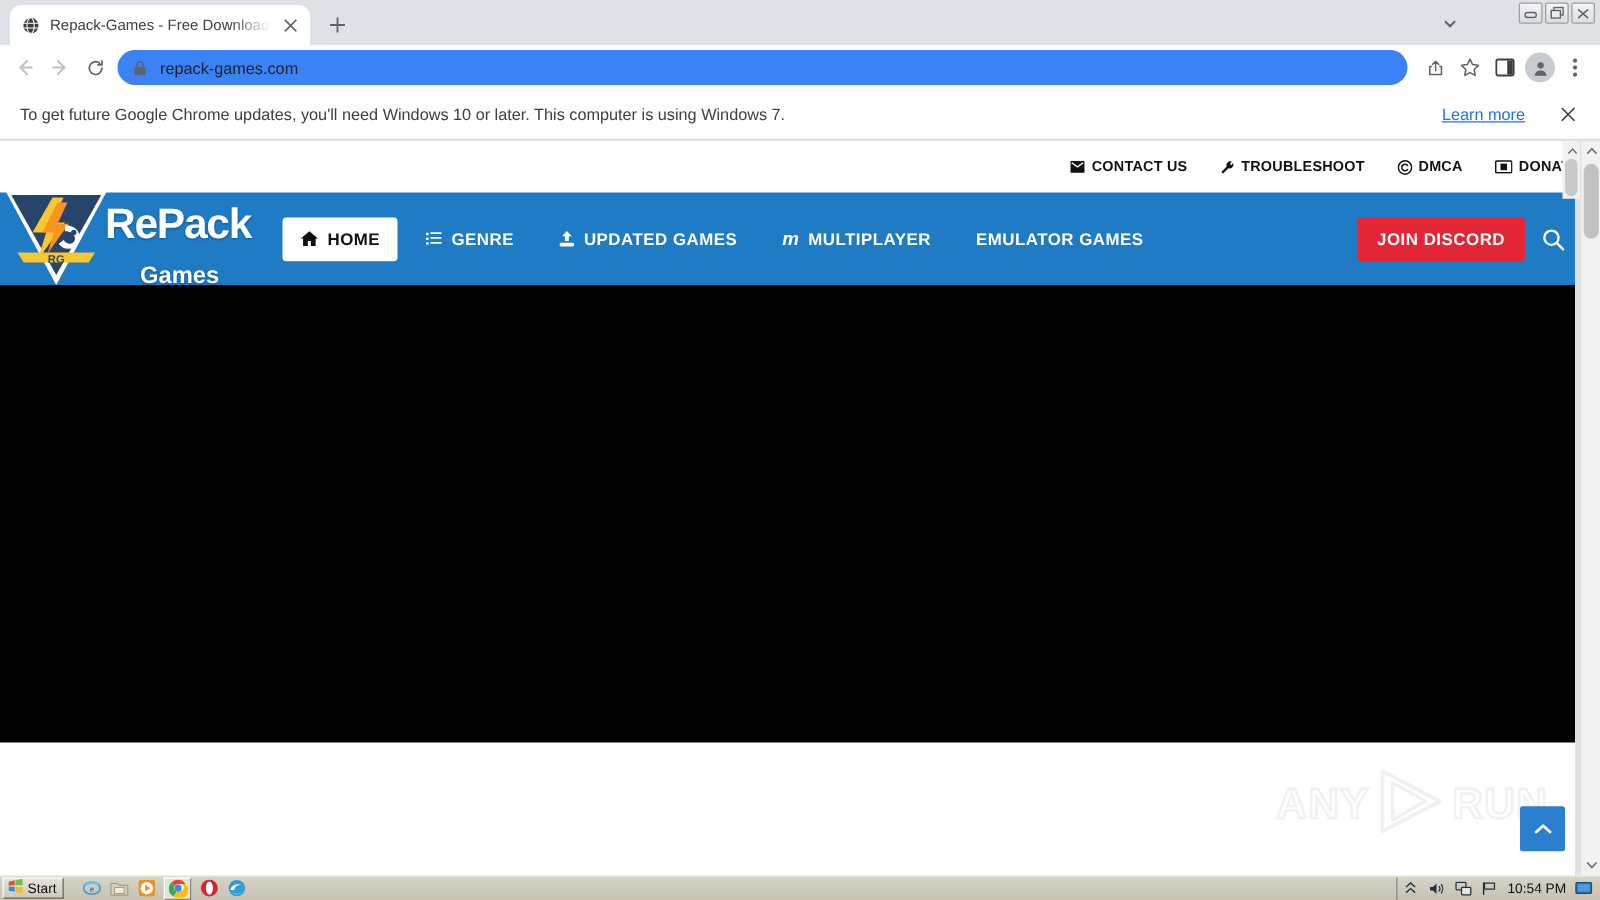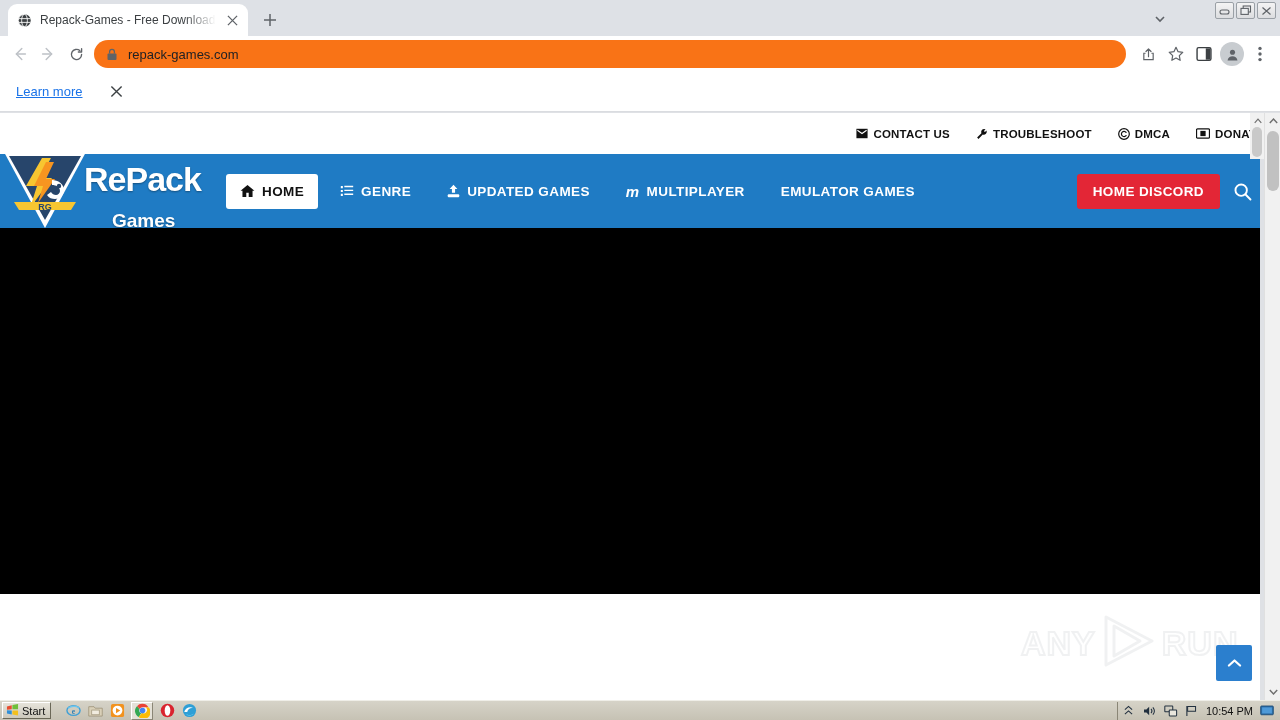--- a/index.html
+++ b/index.html
@@ -74,21 +74,21 @@
     display: flex; align-items: center;
   }
   .tb-icon {
     width: 28px; height: 28px; flex: 0 0 28px;
     display: flex; align-items: center; justify-content: center;
     color: #5f6368;
   }
   .tb-icon.dim { color: #bdc1c6; }
   .omnibox {
     flex: 1 1 auto; height: 28px; margin: 0 8px 0 4px;
-    background: #f97316; border-radius: 14px;
+    background: #3b82f6; border-radius: 14px;
     display: flex; align-items: center; padding: 0 12px; gap: 10px;
   }
   .omnibox-url { font-size: 13px; color: #202124; }
   .profile-pill {
     width: 24px; height: 24px; border-radius: 50%;
     background: #c8ccd0; display:flex; align-items:center; justify-content:center;
     color:#5f6368;
   }
 
   
@@ -390,20 +390,21 @@
         <svg width="4" height="16" viewBox="0 0 4 16">
           <circle cx="2" cy="2.4" r="1.7" fill="#5f6368"></circle>
           <circle cx="2" cy="8" r="1.7" fill="#5f6368"></circle>
           <circle cx="2" cy="13.6" r="1.7" fill="#5f6368"></circle>
         </svg>
       </div>
       <div style="width:6px"></div>
     </div>
 
     <div class="infobar">
+      <span class="infobar-text">To get future Google Chrome updates, you'll need Windows 10 or later. This computer is using Windows 7.</span>
       <span class="infobar-link">Learn more</span>
       <span class="infobar-close">
         <svg width="13" height="13" viewBox="0 0 14 14">
           <path d="M1.5 1.5l11 11M12.5 1.5l-11 11" stroke="#3c4043" stroke-width="1.5"></path>
         </svg>
       </span>
     </div>
 
     <div class="viewport">
 
@@ -510,21 +511,21 @@
             <span>MULTIPLAYER</span>
           </div>
 
           <div class="nav-gap-1"></div>
 
           <div class="nav-item">
             <span>EMULATOR GAMES</span>
           </div>
         </div>
 
-        <div class="discord-btn">HOME DISCORD</div>
+        <div class="discord-btn">JOIN DISCORD</div>
 
         <div class="search-icon-wrap">
           <svg width="19" height="19" viewBox="0 0 20 20">
             <circle cx="8.6" cy="8.6" r="6" fill="none" stroke="#fff" stroke-width="2"></circle>
             <path d="M13.2 13.2L18.4 18.4" stroke="#fff" stroke-width="2" stroke-linecap="round"></path>
           </svg>
         </div>
       </div>
 
       <div class="cursor-halo"></div>

